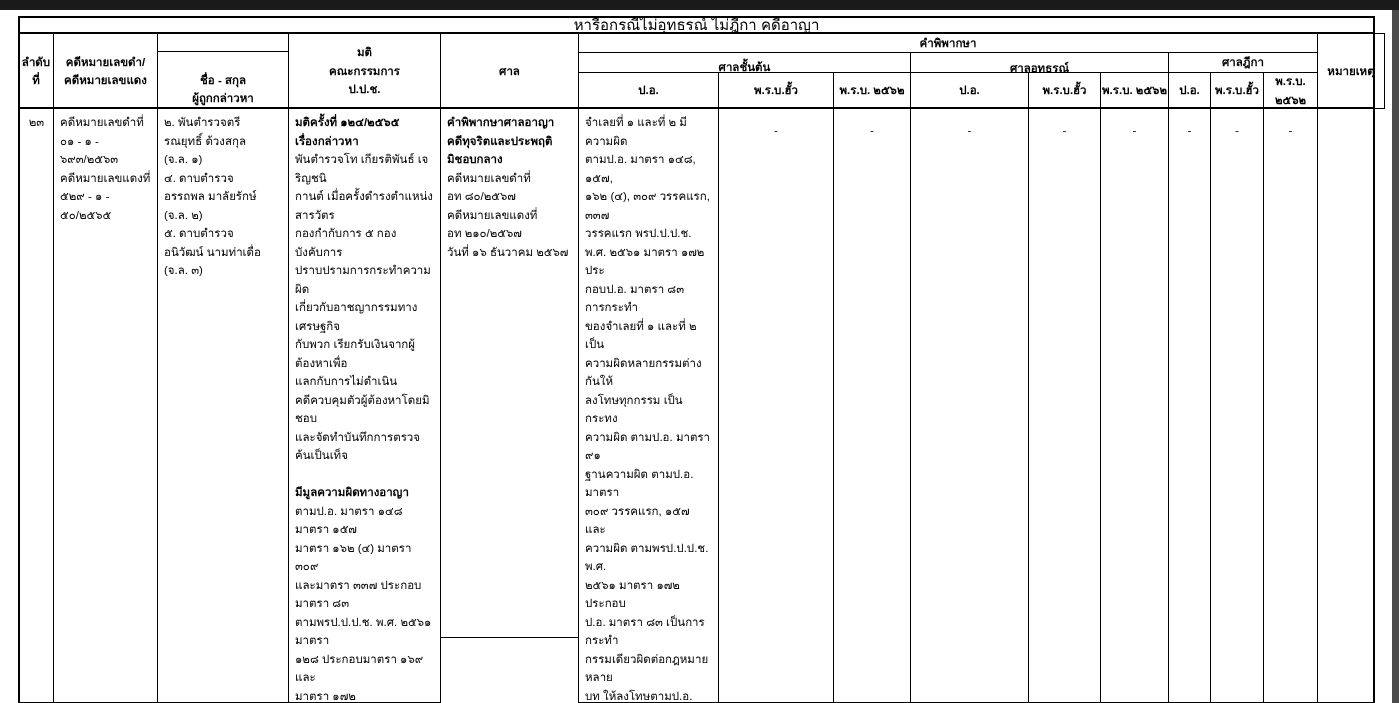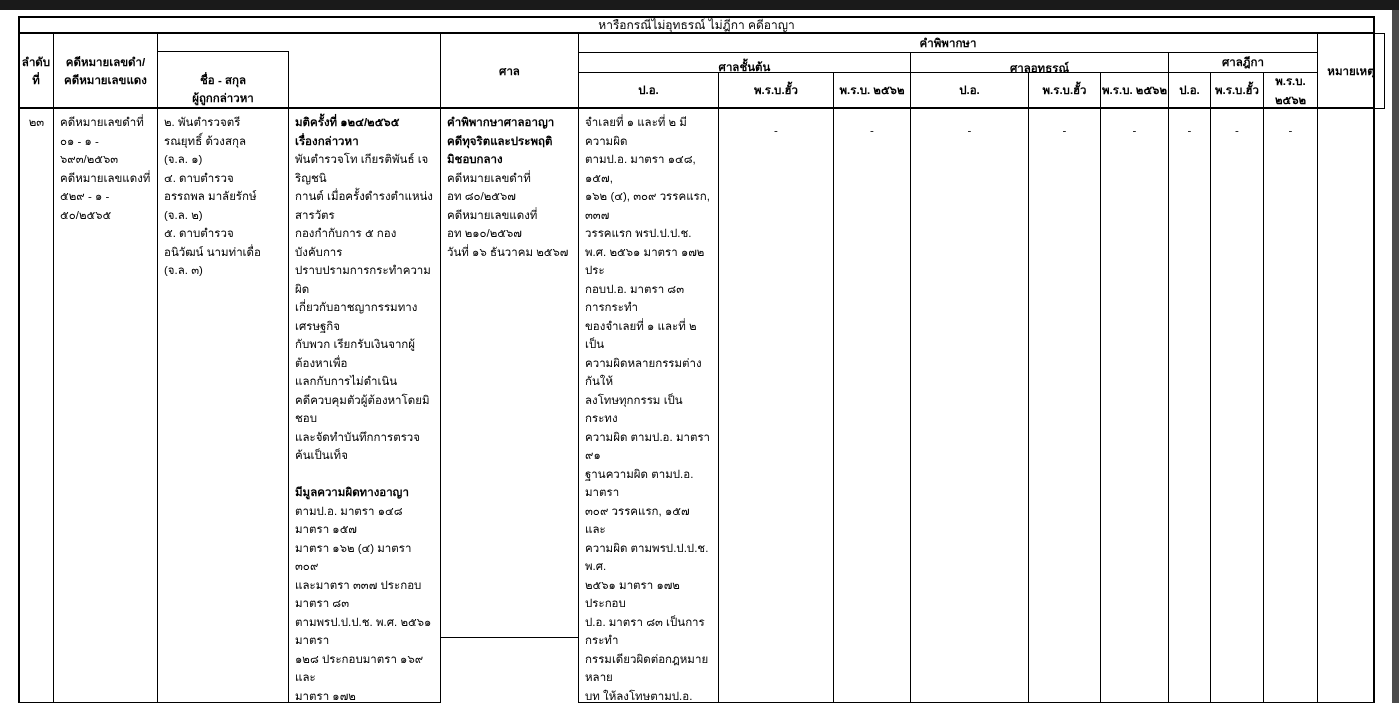--- a/index.html
+++ b/index.html
@@ -10,21 +10,21 @@
   }
   .topbar{position:absolute;left:0;top:0;width:1399px;height:10px;}
   .rightstrip{position:absolute;top:10px;width:7px;height:693px;right:0;}
   .tbl{position:absolute;left:18px;top:16px;width:1357px;height:687px;}
   .cell{
     position:absolute;box-sizing:border-box;border:1px solid #000;background:#fff;
     font-size:11.5px;line-height:18.5px;overflow:hidden;
   }
   .hdr{display:flex;align-items:center;justify-content:center;font-weight:bold;text-align:center;}
   .hdr .t{white-space:pre-line;}
-  .titlecell{display:flex;align-items:center;justify-content:center;font-size:12px;}
+  .titlecell{display:flex;align-items:center;justify-content:center;font-size:15px;}
   .bodycell{padding:4px 5px 0 6px;vertical-align:top;}
   .pre{white-space:pre-line;}
   .center{text-align:center;}
   .dash{text-align:center;padding-top:12px;}
   .seg{white-space:pre-line;}
   .seg.bold{font-weight:bold;}
   .outerline{position:absolute;left:0;top:0;width:1357px;height:687px;
     border:2px solid #000;border-bottom:none;box-sizing:border-box;pointer-events:none;}
   .thickline{position:absolute;left:0;top:91px;width:1357px;height:2px;background:#000;pointer-events:none;}
   .titleline{position:absolute;left:0;top:16px;width:1357px;height:2px;background:#000;pointer-events:none;}
@@ -43,20 +43,25 @@
     <span class="t">ลำดับ
 ที่</span>
   </div>
   <div class="cell hdr" style="left:35px;top:17px;width:105px;height:76px;">
     <span class="t">คดีหมายเลขดำ/
 คดีหมายเลขแดง</span>
   </div>
   <div class="cell hdr" style="left:139px;top:17px;width:132px;height:76px;margin-top:18px;">
     <span class="t">ชื่อ - สกุล
 ผู้ถูกกล่าวหา</span>
+  </div>
+  <div class="cell hdr" style="left:270px;top:17px;width:153px;height:76px;">
+    <span class="t">มติ
+คณะกรรมการ
+ป.ป.ช.</span>
   </div>
   <div class="cell hdr" style="left:422px;top:17px;width:139px;height:76px;">
     <span class="t">ศาล</span>
   </div>
 
   <div class="cell hdr" style="left:560px;top:17px;width:740px;height:20px;">
     <span class="t">คำพิพากษา</span>
   </div>
 
   <div class="cell hdr" style="left:560px;top:36px;width:333px;height:30px;text-decoration:underline;">

